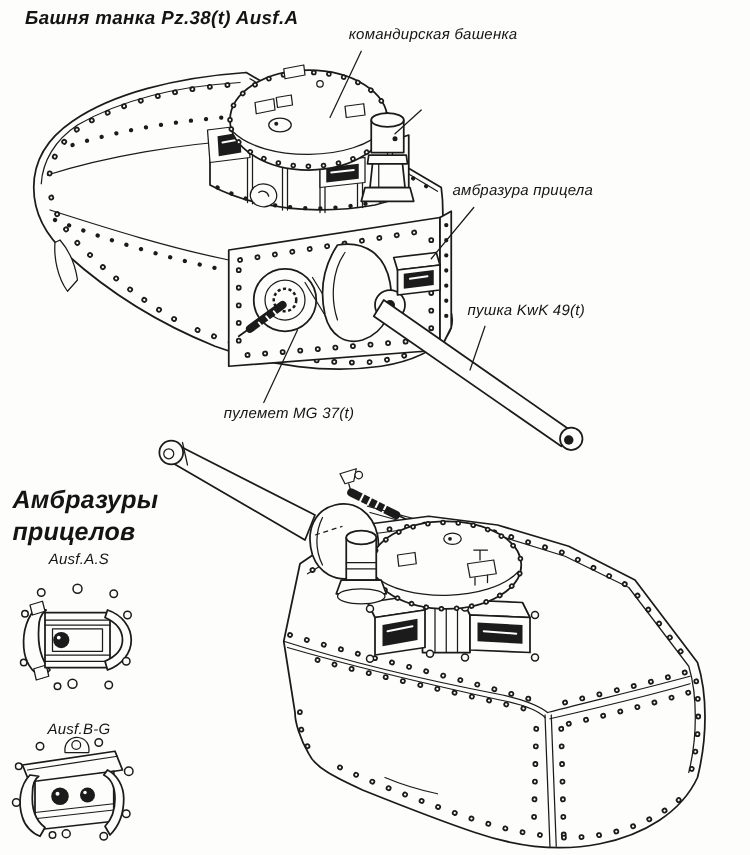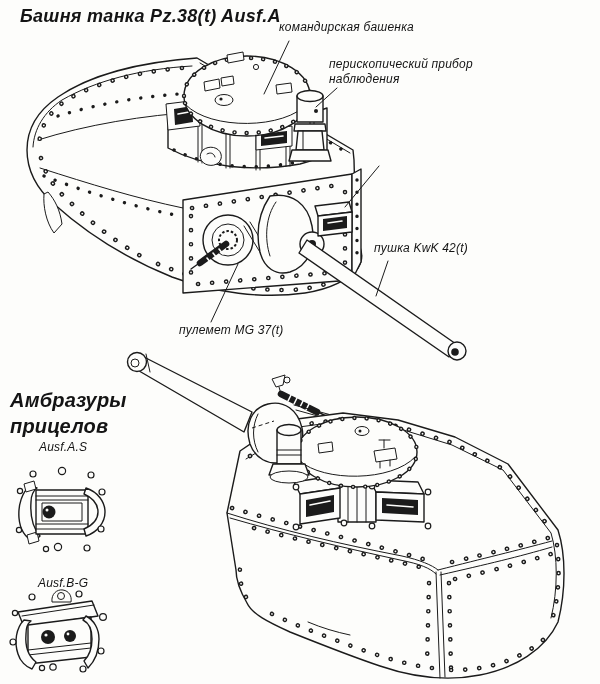--- a/index.html
+++ b/index.html
@@ -2,21 +2,21 @@
 <html><head>
 <meta charset="utf-8">
 <style>
   html,body{margin:0;padding:0;background:#e8e8e8}
   .stage{position:relative;width:600px;height:684px;background:#fdfdfb;overflow:hidden;
          font-family:"Liberation Sans",sans-serif;color:#1b1b1b}
   .stage svg{position:absolute;left:0;top:0}
   .lbl{position:absolute;font-style:italic;font-size:12px;line-height:1.22;
        white-space:pre-line;letter-spacing:.2px;color:#141414}
   .lbl-bold{font-weight:700}
-  .title{font-size:18px;letter-spacing:.3px}
+  .title{font-size:15px;letter-spacing:.3px}
   .heading{font-size:20px;line-height:1.28}
   
   .ln{fill:none;stroke:#1b1b1b;stroke-width:1.4;stroke-linejoin:round;stroke-linecap:round}
   .ln2{fill:none;stroke:#1b1b1b;stroke-width:1;stroke-linejoin:round;stroke-linecap:round}
   .fw{fill:#fdfdfb;stroke:#1b1b1b;stroke-width:1.4;stroke-linejoin:round}
   .fw2{fill:#fdfdfb;stroke:#1b1b1b;stroke-width:1;stroke-linejoin:round}
   .fk{fill:#1b1b1b;stroke:none}
   .riv{fill:none;stroke:#1b1b1b;stroke-width:4.6;stroke-linecap:round;stroke-dasharray:.1 14}
   .rivh{fill:none;stroke:#fdfdfb;stroke-width:1.7;stroke-linecap:round;stroke-dasharray:.1 14}
   .riv12{fill:none;stroke:#1b1b1b;stroke-width:4.4;stroke-linecap:round;stroke-dasharray:.1 12}
@@ -299,25 +299,24 @@
       <path class="ln2" d="M 379,166 L 345,207"></path>
       <path class="ln2" d="M 388,261 L 376,296"></path>
       <path class="ln2" d="M 211,322 L 238,264"></path>
     </g>
   </svg>
 
   <div class="lbl lbl-bold title" style="left:20px;top:6px">Башня танка Pz.38(t) Ausf.A</div>
 
   <div class="lbl" style="left:279px;top:20px">командирская башенка</div>
 
-  <div class="lbl" style="left:329px;top:57px">перископический прибор
-наблюдения</div>
-
-
-  <div class="lbl" style="left:374px;top:241px">пушка KwK 42(t)</div>
+
+  <div class="lbl" style="left:362px;top:145px">амбразура прицела</div>
+
+  <div class="lbl" style="left:374px;top:241px">пушка KwK 49(t)</div>
 
   <div class="lbl" style="left:179px;top:323px">пулемет MG 37(t)</div>
 
   <div class="lbl lbl-bold heading" style="left:10px;top:388px">Амбразуры
 прицелов</div>
 
   <div class="lbl" style="left:39px;top:440px">Ausf.A.S</div>
 
   <div class="lbl" style="left:38px;top:576px">Ausf.B-G</div>
 </div>

